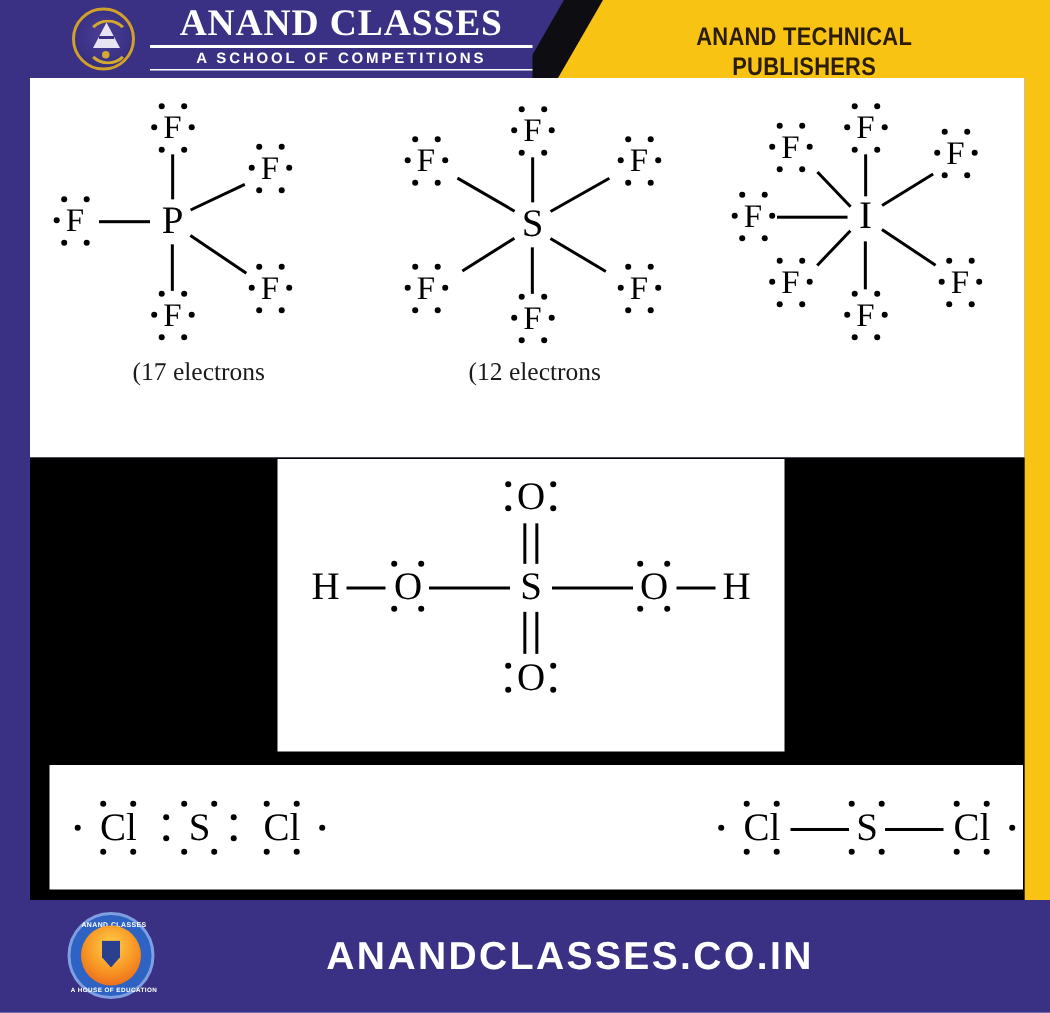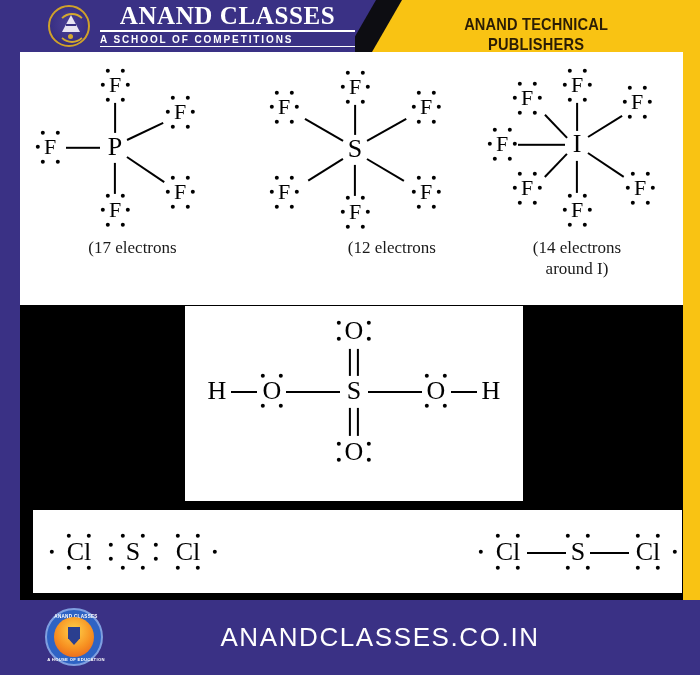--- a/index.html
+++ b/index.html
@@ -74,21 +74,21 @@
     font-family: "Liberation Serif", serif;
     font-weight: 700; font-size: 25px; letter-spacing: 0.6px;
     color: #ffffff; line-height: 1.05;
     border-bottom: 2px solid #ffffff;
     padding-bottom: 1px;
     text-align: center;
   }
   .hdr-brand-sub {
     font-family: "Liberation Sans", sans-serif;
     font-weight: 700; font-size: 10px; letter-spacing: 1.9px;
-    color: #ffffff; text-align: left;
+    color: #ffffff; text-align: center;
     padding-top: 2px;
     border-bottom: 1.5px solid #ffffff;
     padding-bottom: 1px;
   }
 
   
   .right-yellow-strip {
     position: absolute; left: 683px; top: 52px; width: 17px; height: 548px;
     background: #f9c313;
   }
@@ -138,21 +138,21 @@
     font-family: "Liberation Sans", sans-serif;
     font-size: 4.6px; font-weight: 700; color: #ffffff;
     letter-spacing: 0.3px;
   }
   .footer-logo-ring-text-top { left: 0; top: 4px; }
   .footer-logo-ring-text-bot { left: 0; top: 47px; font-size: 4.2px; }
   .footer-url {
     position: absolute; left: 160px; top: 22px; width: 440px;
     text-align: center;
     font-family: "Liberation Sans", sans-serif;
-    font-weight: 400; font-size: 26px; letter-spacing: 1.6px;
+    font-weight: 700; font-size: 26px; letter-spacing: 1.6px;
     color: #ffffff;
   }
 
   
   .mol { position: absolute; }
   .atom {
     position: absolute;
     font-family: "Liberation Serif", serif;
     font-size: 22px; color: #000;
     transform: translate(-50%, -50%);
@@ -308,21 +308,21 @@
         <div class="dot" style="left: 114.5px; top: 174.5px;"></div>
         <div class="dot" style="left: 94.5px; top: 160px;"></div>
         <div class="dot" style="left: 119.5px; top: 160px;"></div>
         <div class="bond" style="left: 107px; top: 82px; width: 30px; transform: rotate(-90deg);"></div>
         <div class="bond" style="left: 95px; top: 88px; width: 43.909px; transform: rotate(-149.931deg);"></div>
         <div class="bond" style="left: 119px; top: 88px; width: 44.7772px; transform: rotate(-29.4275deg);"></div>
         <div class="bond" style="left: 95px; top: 106px; width: 41.3401px; transform: rotate(147.848deg);"></div>
         <div class="bond" style="left: 119px; top: 106px; width: 43.0465px; transform: rotate(30.7355deg);"></div>
         <div class="bond" style="left: 107px; top: 112px; width: 31px; transform: rotate(90deg);"></div>
       </div>
-    <div class="caption" style="left:231px;top:185px;width:185px;text-align:right;">
+    <div class="caption" style="left:244px;top:185px;width:185px;">
       <div>(12 electrons</div>
     </div>
 
     <div class="mol" id="if7" style="left:452px;top:0;width:211px;height:200px;">
         <div class="atom atom-lg" style="left: 105px; top: 92px;">I</div>
         <div class="atom" style="left: 105px; top: 33px;">F</div>
         <div class="dot" style="left: 97.5px; top: 18.5px;"></div>
         <div class="dot" style="left: 112.5px; top: 18.5px;"></div>
         <div class="dot" style="left: 97.5px; top: 47.5px;"></div>
         <div class="dot" style="left: 112.5px; top: 47.5px;"></div>
@@ -371,24 +371,20 @@
         <div class="dot" style="left: 92.5px; top: 158px;"></div>
         <div class="dot" style="left: 117.5px; top: 158px;"></div>
         <div class="bond" style="left: 105px; top: 78px; width: 28px; transform: rotate(-90deg);"></div>
         <div class="bond" style="left: 95px; top: 85px; width: 31.8277px; transform: rotate(-133.727deg);"></div>
         <div class="bond" style="left: 93px; top: 92px; width: 47px; transform: rotate(180deg);"></div>
         <div class="bond" style="left: 116px; top: 84px; width: 39.9625px; transform: rotate(-31.7014deg);"></div>
         <div class="bond" style="left: 95px; top: 101px; width: 31.8277px; transform: rotate(133.727deg);"></div>
         <div class="bond" style="left: 116px; top: 100px; width: 43.2666px; transform: rotate(33.6901deg);"></div>
         <div class="bond" style="left: 105px; top: 108px; width: 32px; transform: rotate(90deg);"></div>
       </div>
-    <div class="caption" style="left:462px;top:185px;width:190px;">
-      <div>(14 electrons</div>
-      <div>around  I)</div>
-    </div>
   </div>
 
   <div class="band-black"></div>
 
   <div class="panel-mid">
     <div class="mol" id="h2so4" style="left:0;top:0;width:338px;height:160px;">
         <div class="atom atom-lg" style="left: 169px; top: 85px;">S</div>
         <div class="atom atom-lg" style="left: 169px; top: 25px;">O</div>
         <div class="dot" style="left: 154px; top: 17px;"></div>
         <div class="dot" style="left: 154px; top: 33px;"></div>

